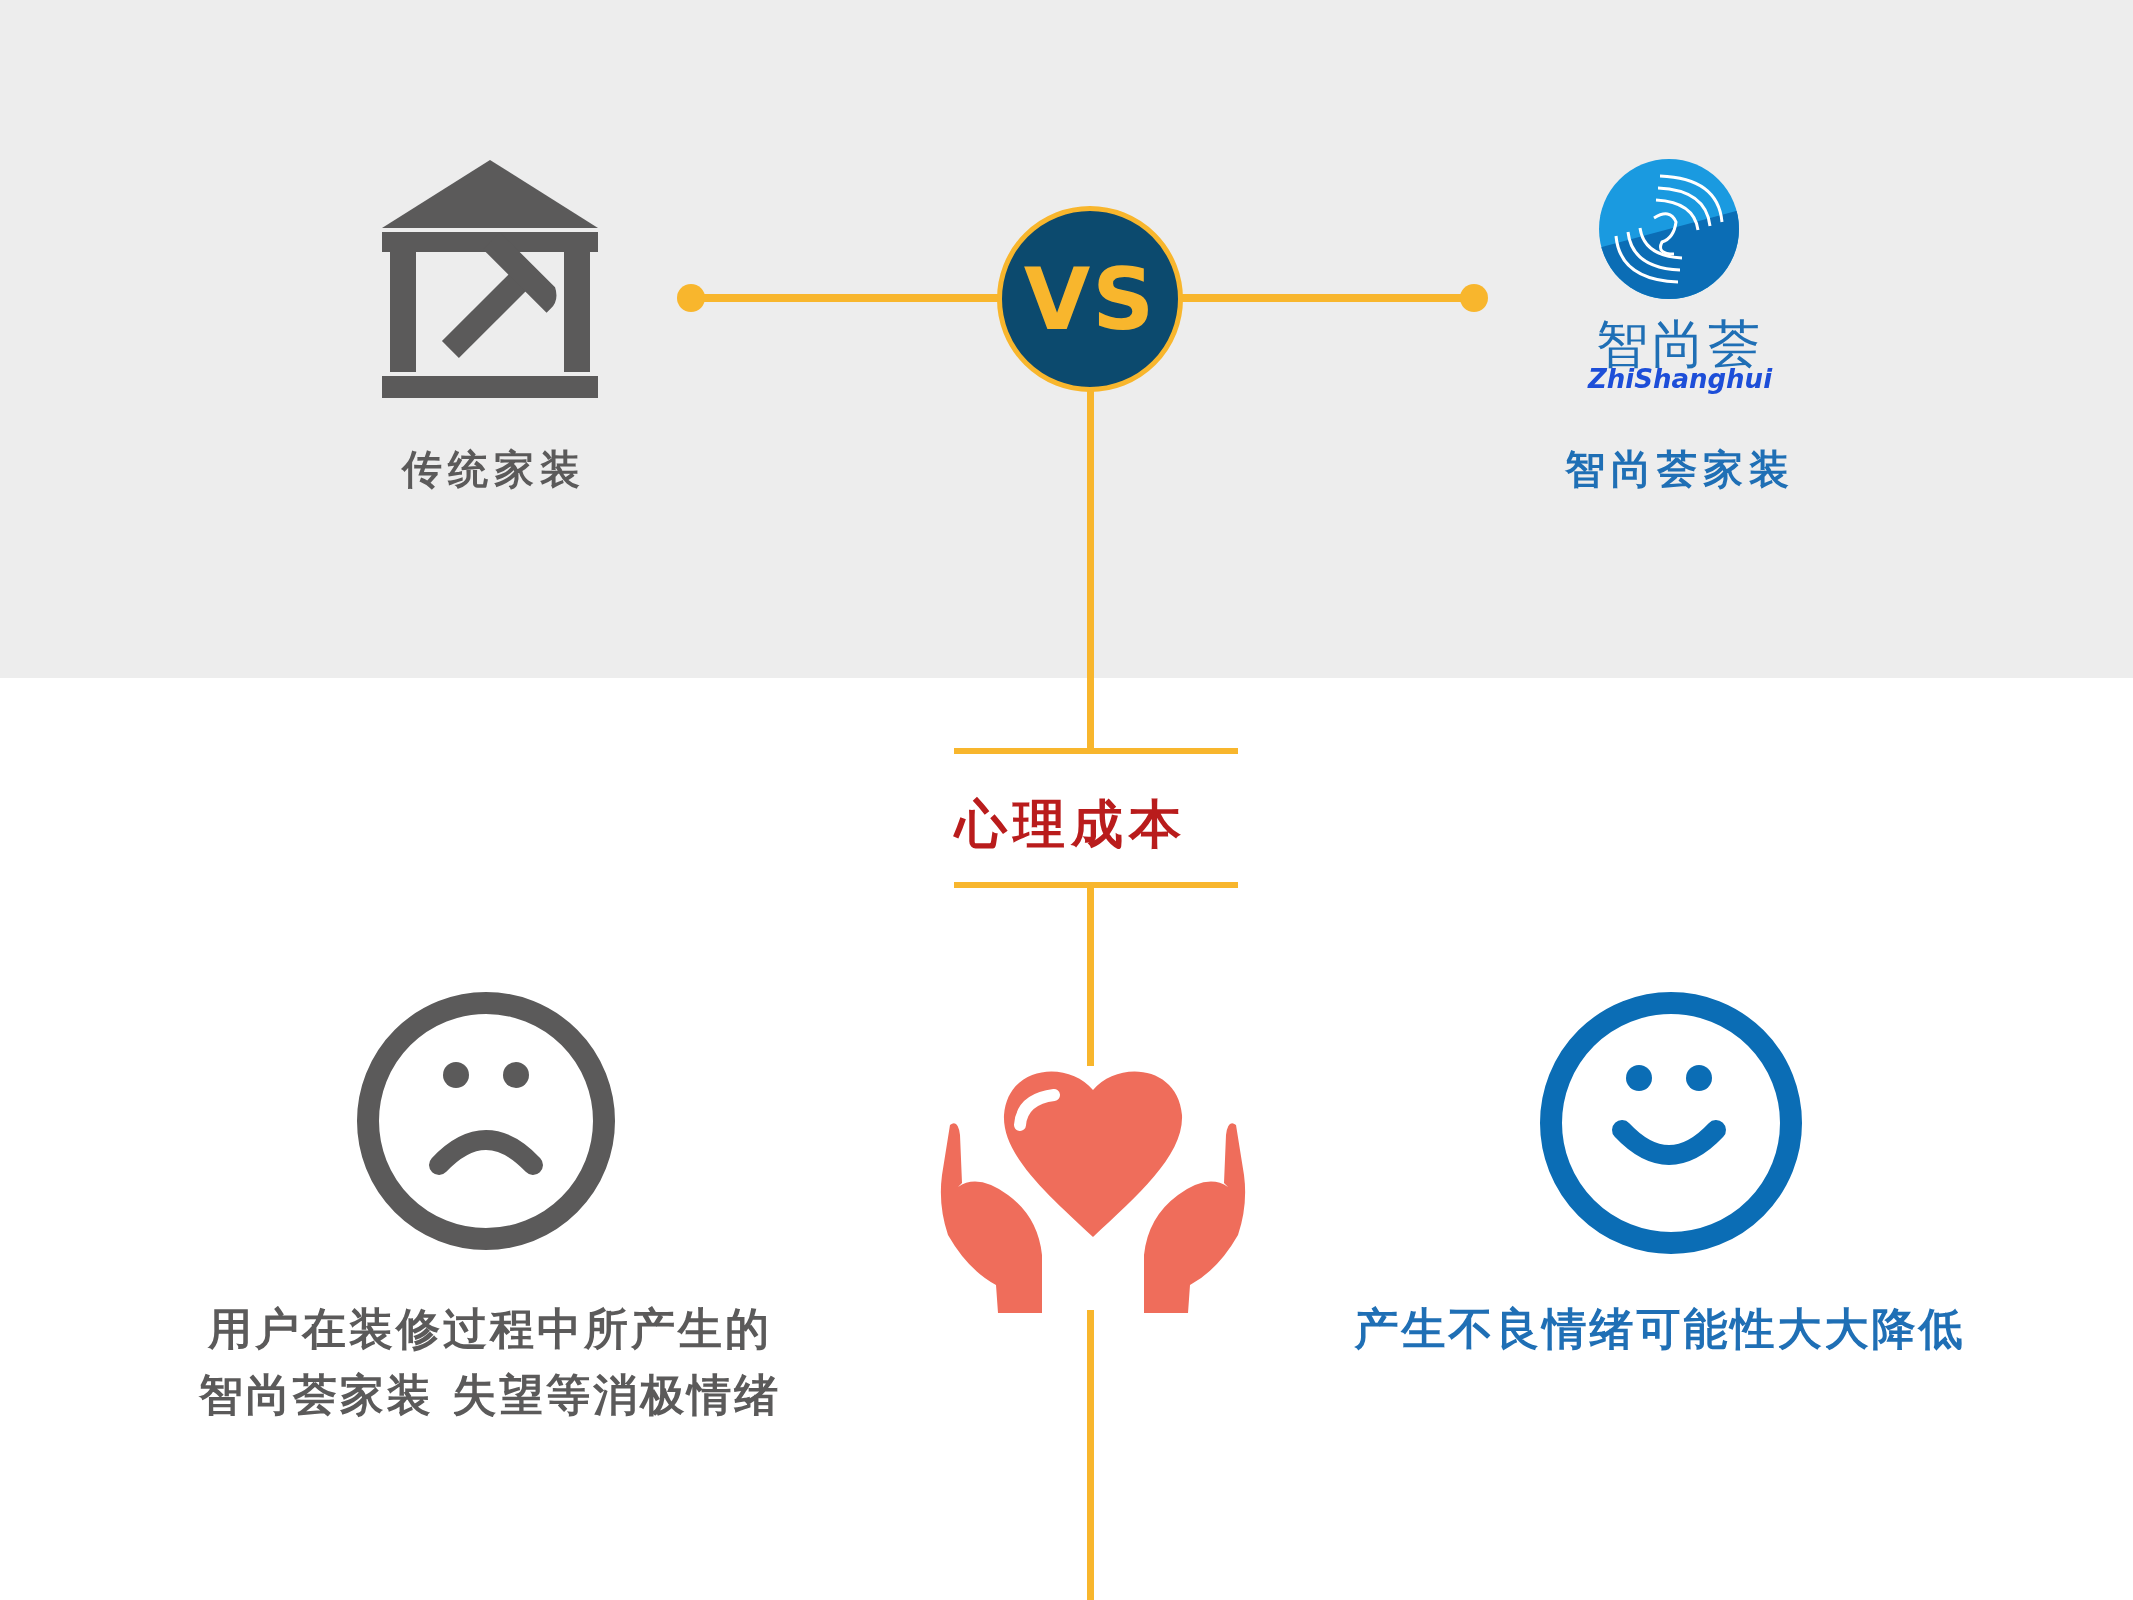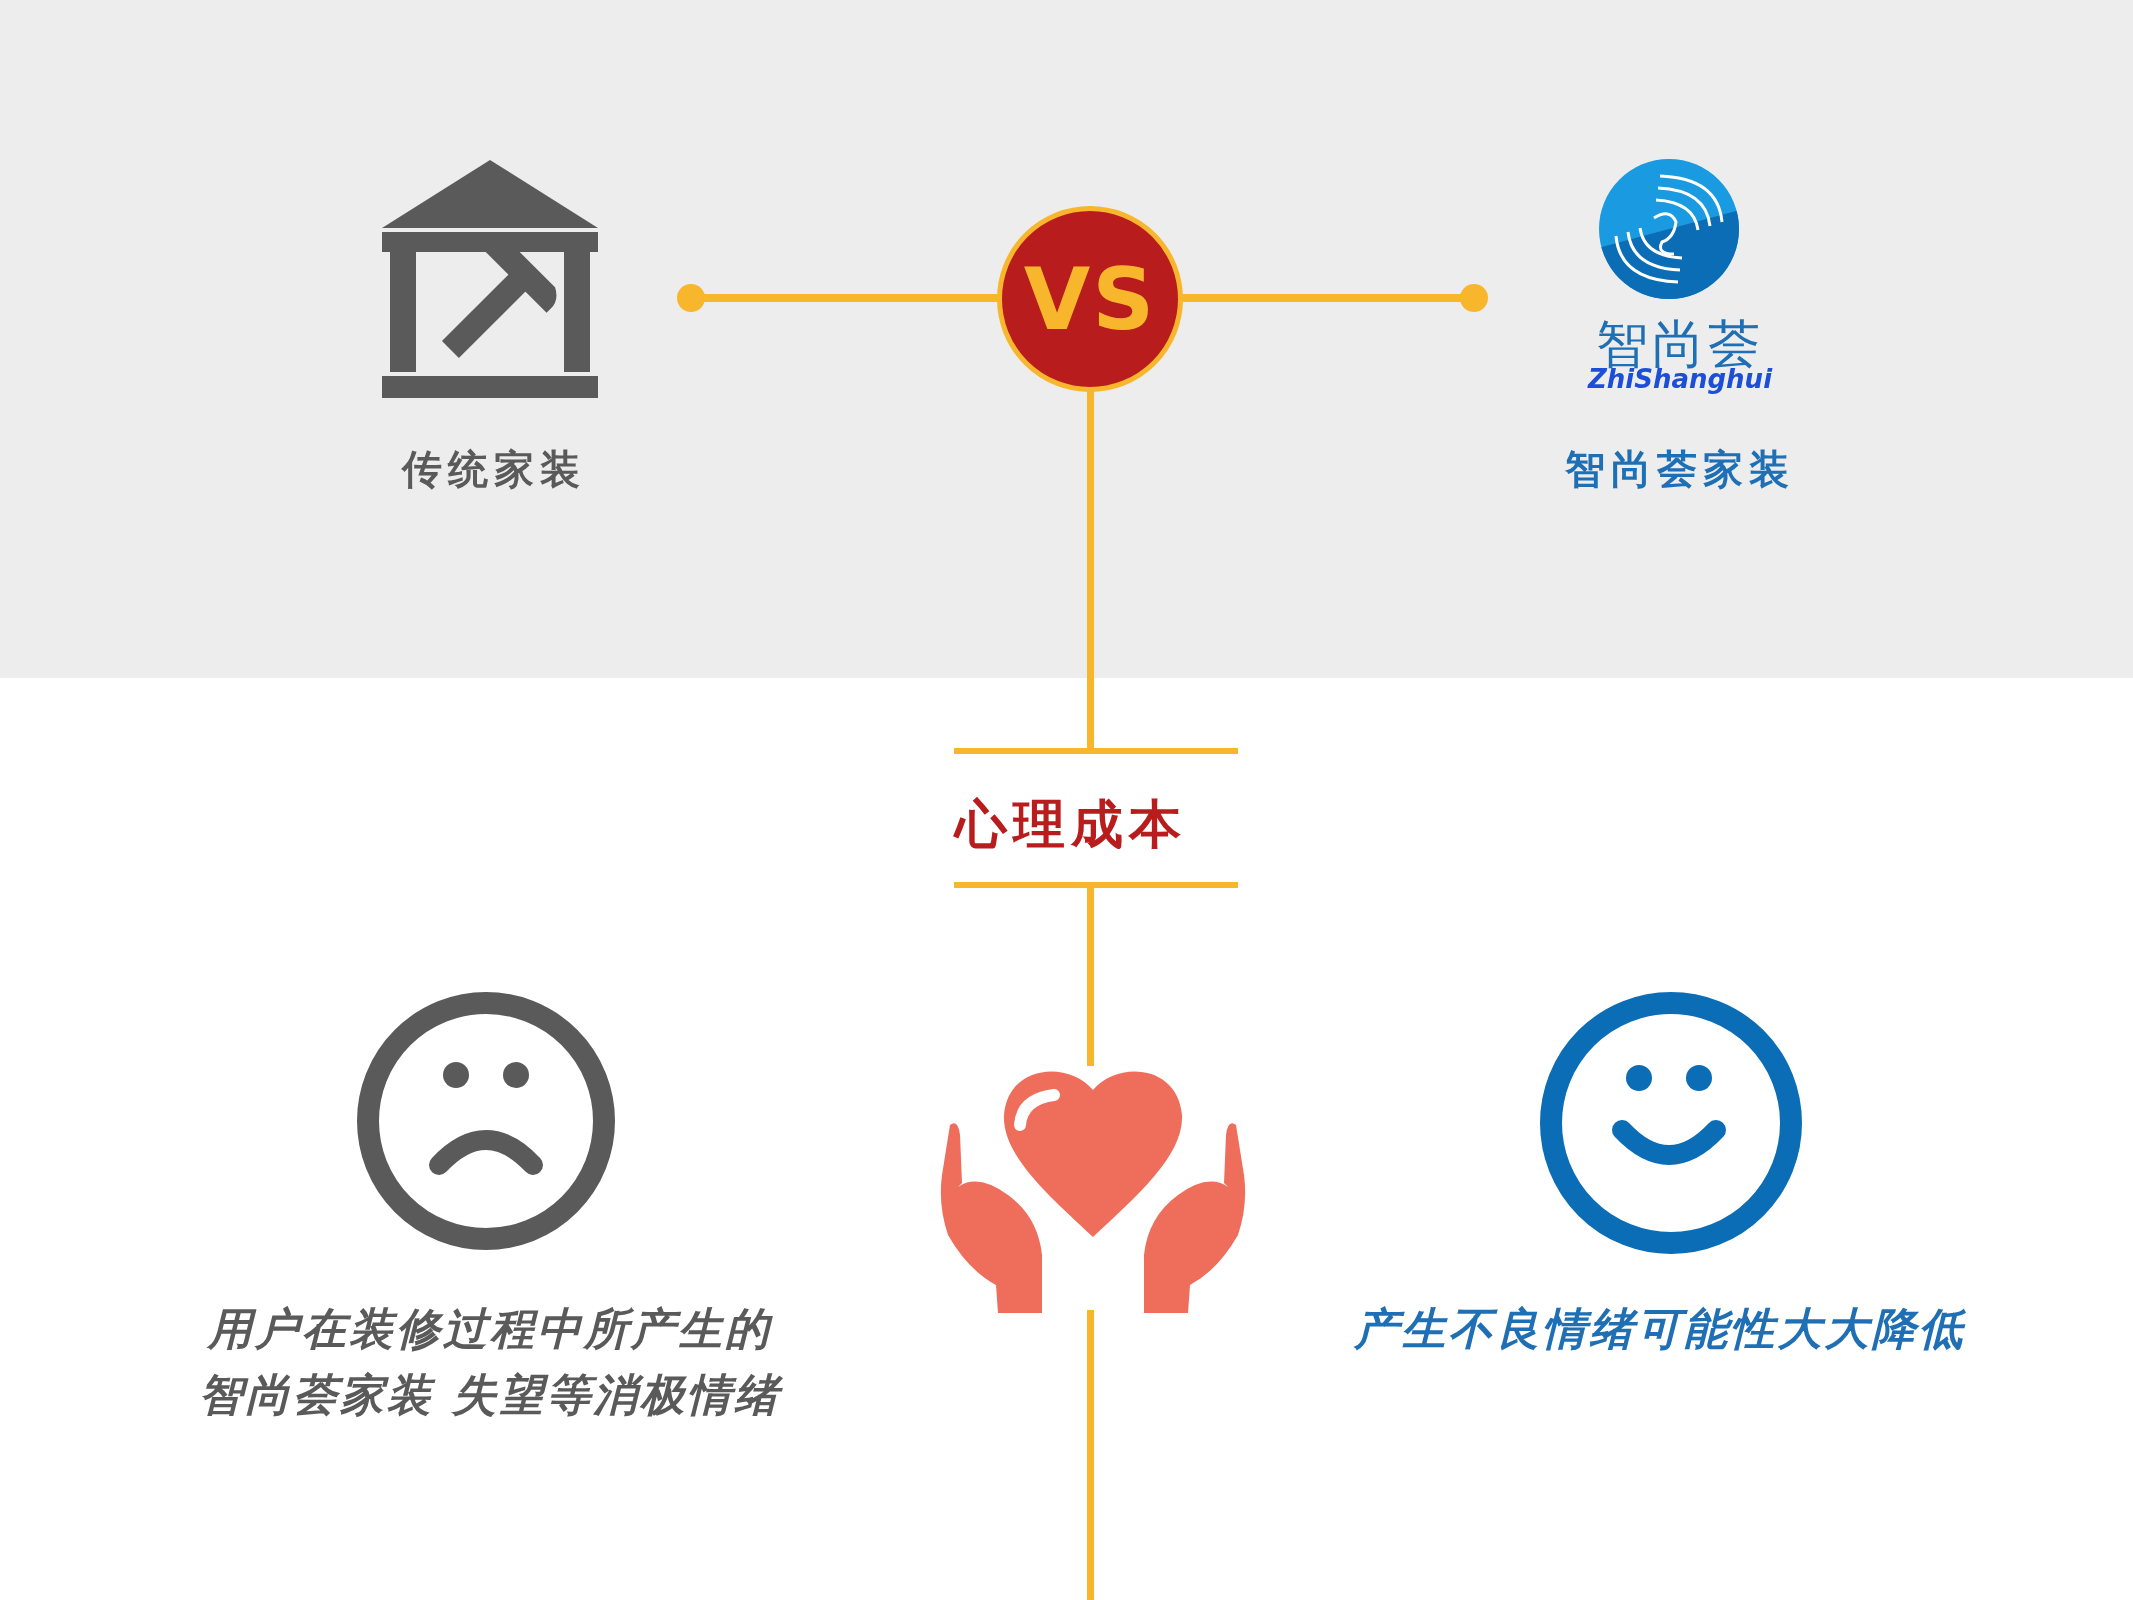--- a/index.html
+++ b/index.html
@@ -8,32 +8,32 @@
     background: #ffffff;
     font-family: "DejaVu Sans", "Liberation Sans", sans-serif;
   }
   .top-band { position: absolute; left: 0; top: 0; width: 2133px; height: 678px; background: #ededed; }
   .abs { position: absolute; }
   .hline { position: absolute; height: 8px; background: #f8b62d; }
   .vline { position: absolute; width: 7px; background: #f8b62d; }
   .dot { position: absolute; width: 28px; height: 28px; border-radius: 50%; background: #f8b62d; }
   .vs-circle {
     position: absolute; left: 997px; top: 206px; width: 186px; height: 186px;
-    border: 5px solid #f8b62d; border-radius: 50%; background: #b91c1c;
+    border: 5px solid #f8b62d; border-radius: 50%; background: #0c4a6e;
     display: flex; align-items: center; justify-content: center; box-sizing: border-box;
   }
   .vs-text { color: #f8b62d; font-size: 86px; font-weight: bold; font-family: "DejaVu Sans", sans-serif; letter-spacing: 2px; }
   .label { position: absolute; font-size: 40px; font-weight: bold; letter-spacing: 6px; white-space: nowrap; }
   .label-left { left: 402px; top: 442px; color: #5b5a5a; }
   .label-right { left: 1565px; top: 442px; color: #1f6fb5; }
   .cost-title {
     position: absolute; left: 955px; top: 790px; width: 280px; text-align: left;
     color: #b91c1c; font-size: 52px; font-weight: bold; letter-spacing: 6px;
   }
-  .desc { position: absolute; font-size: 44px; font-weight: bold; line-height: 66px; text-align: center; letter-spacing: 3px; white-space: nowrap; font-style: italic; }
+  .desc { position: absolute; font-size: 44px; font-weight: bold; line-height: 66px; text-align: center; letter-spacing: 3px; white-space: nowrap; }
   .desc-left { left: 160px; top: 1296px; width: 660px; color: #5b5a5a; }
   .desc-right { left: 1270px; top: 1296px; width: 780px; color: #1f6fb5; }
   .logo-cn { position: absolute; left: 1580px; top: 310px; width: 200px; text-align: center; color: #1f6fb5; font-size: 52px; letter-spacing: 4px; }
   .logo-en { position: absolute; left: 1580px; top: 364px; width: 200px; text-align: center; color: #1d4ed8; font-size: 26px; font-weight: bold; font-style: italic; }
 </style>
 </head>
 <body>
 
 <div class="top-band"></div>
 

